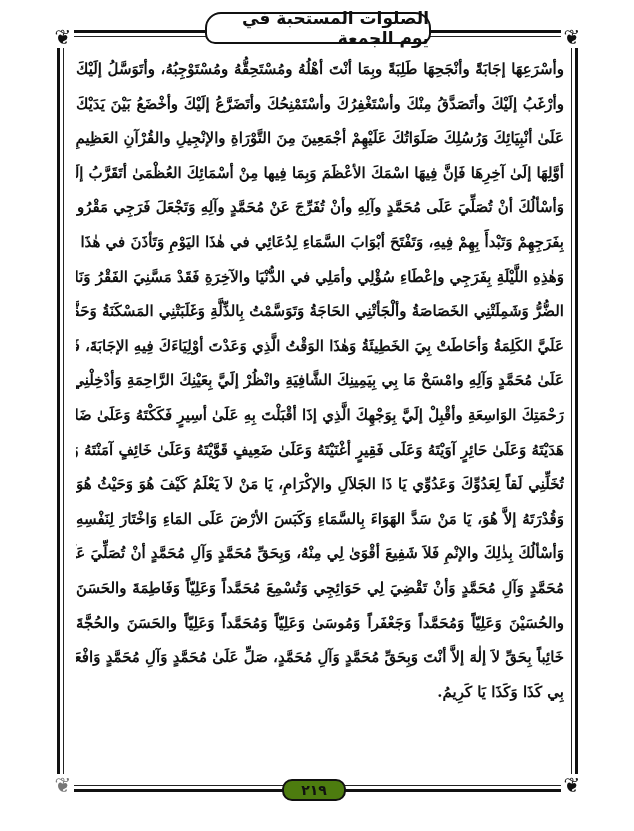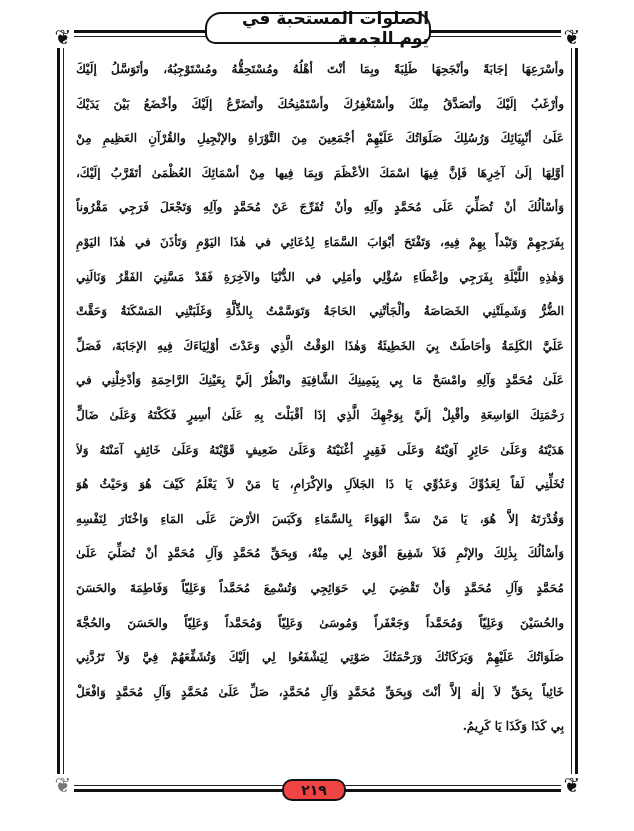--- a/index.html
+++ b/index.html
@@ -7,23 +7,23 @@
   .frame-outer { position: absolute; left: 57px; top: 30px; width: 521px; height: 762px; border: 3px solid #111; box-sizing: border-box; border-radius: 3px; }
   .frame-inner { position: absolute; left: 63px; top: 36px; width: 509px; height: 750px; border: 1px solid #222; box-sizing: border-box; }
   .corner { position: absolute; width: 22px; height: 22px; font-size: 20px; line-height: 22px; text-align: center; color: #111; background: #fff; }
   .corner.tl { left: 52px; top: 26px; }
   .corner.tr { left: 561px; top: 26px; }
   .corner.bl { left: 52px; top: 774px; color: #777; }
   .corner.br { left: 561px; top: 774px; }
   .title-cartouche { position: absolute; left: 205px; top: 12px; width: 226px; height: 32px; background: #fff; border: 2px solid #111; border-radius: 16px 16px 10px 10px; box-sizing: border-box; display: flex; align-items: center; justify-content: center; }
   .title-cartouche span { font-family: "DejaVu Sans", sans-serif; font-weight: bold; font-size: 17px; direction: rtl; }
   .text-block { position: absolute; left: 76px; top: 52px; width: 488px; direction: rtl; }
-  .line { font-family: "DejaVu Serif", serif; font-weight: bold; font-size: 12px; line-height: 34.6px; height: 34.6px; white-space: nowrap; text-align: justify; text-align-last: justify; overflow: hidden; direction: rtl; }
+  .line { font-family: "DejaVu Serif", serif; font-weight: bold; font-size: 15px; line-height: 34.6px; height: 34.6px; white-space: nowrap; text-align: justify; text-align-last: justify; overflow: hidden; direction: rtl; }
   .line.last { text-align-last: right; }
-  .page-cartouche { position: absolute; left: 282px; top: 779px; width: 64px; height: 22px; background: #ef4444; border: 2px solid #111; border-radius: 10px; box-sizing: border-box; display: flex; align-items: center; justify-content: center; }
+  .page-cartouche { position: absolute; left: 282px; top: 779px; width: 64px; height: 22px; background: #4d7c0f; border: 2px solid #111; border-radius: 10px; box-sizing: border-box; display: flex; align-items: center; justify-content: center; }
   .page-cartouche span { font-family: "DejaVu Sans", sans-serif; font-weight: bold; font-size: 14px; letter-spacing: 2px; }
 </style>
 </head>
 <body>
 
 <div class="frame-outer"></div>
 <div class="frame-inner"></div>
 
 <div class="corner tl">❦</div>
 <div class="corner tr">❦</div>
@@ -45,20 +45,19 @@
   <div class="line">الضُّرُّ وَشَمِلَتْنِي الخَصَاصَةُ وألْجَأتْنِي الحَاجَةُ وَتَوَسَّمْتُ بِالذِّلَّةِ وَغَلَبَتْنِي المَسْكَنَةُ وَحَقَّتْ</div>
   <div class="line">عَلَيَّ الكَلِمَةُ وَأحَاطَتْ بِيَ الخَطِيئَةُ وَهٰذَا الوَقْتُ الَّذِي وَعَدْتَ أوْلِيَاءَكَ فِيهِ الإجَابَةَ، فَصَلِّ</div>
   <div class="line">عَلَىٰ مُحَمَّدٍ وَآلِهِ وامْسَحْ مَا بِي بِيَمِينِكَ الشَّافِيَةِ وانْظُرْ إلَيَّ بِعَيْنِكَ الرَّاحِمَةِ وَأدْخِلْنِي في</div>
   <div class="line">رَحْمَتِكَ الوَاسِعَةِ وأقْبِلْ إلَيَّ بِوَجْهِكَ الَّذِي إذَا أقْبَلْتَ بِهِ عَلَىٰ أسِيرٍ فَكَكْتَهُ وَعَلَىٰ ضَالٍّ</div>
   <div class="line">هَدَيْتَهُ وَعَلَىٰ حَائِرٍ آوَيْتَهُ وَعَلَى فَقِيرٍ أغْنَيْتَهُ وَعَلَىٰ ضَعِيفٍ قَوَّيْتَهُ وَعَلَىٰ خَائِفٍ آمَنْتَهُ وَلاَ</div>
   <div class="line">تُخَلِّنِي لَقاً لِعَدُوِّكَ وَعَدُوِّي يَا ذَا الجَلاَلِ والإكْرَامِ، يَا مَنْ لاَ يَعْلَمُ كَيْفَ هُوَ وَحَيْثُ هُوَ</div>
   <div class="line">وَقُدْرَتَهُ إلاَّ هُوَ، يَا مَنْ سَدَّ الهَوَاءَ بِالسَّمَاءِ وَكَبَسَ الأرْضَ عَلَى المَاءِ وَاخْتَارَ لِنَفْسِهِ</div>
   <div class="line">وَأسْألُكَ بِذٰلِكَ والإنْمِ فَلاَ شَفِيعَ أقْوَىٰ لِي مِنْهُ، وَبِحَقِّ مُحَمَّدٍ وَآلِ مُحَمَّدٍ أنْ تُصَلِّيَ عَلَىٰ</div>
   <div class="line">مُحَمَّدٍ وَآلِ مُحَمَّدٍ وَأنْ تَقْضِيَ لِي حَوَائِجِي وَتُسْمِعَ مُحَمَّداً وَعَلِيّاً وَفَاطِمَةَ والحَسَنَ</div>
   <div class="line">والحُسَيْنَ وَعَلِيّاً وَمُحَمَّداً وَجَعْفَراً وَمُوسَىٰ وَعَلِيّاً وَمُحَمَّداً وَعَلِيّاً والحَسَنَ والحُجَّةَ</div>
-  <div class="line">صَلَوَاتُكَ عَلَيْهِمْ وَبَرَكَاتُكَ وَرَحْمَتُكَ صَوْتِي لِيَشْفَعُوا لِي إلَيْكَ وَتُشَفِّعَهُمْ فِيَّ وَلاَ تَرُدَّنِي</div>
   <div class="line">خَائِباً بِحَقِّ لاَ إلٰهَ إلاَّ أنْتَ وَبِحَقِّ مُحَمَّدٍ وَآلِ مُحَمَّدٍ، صَلِّ عَلَىٰ مُحَمَّدٍ وَآلِ مُحَمَّدٍ وَافْعَلْ</div>
   <div class="line last">بِي كَذَا وَكَذَا يَا كَرِيمُ.</div>
 </div>
 
 <div class="page-cartouche">
   <span>٢١٩</span>
 </div>
 
 </body></html>

